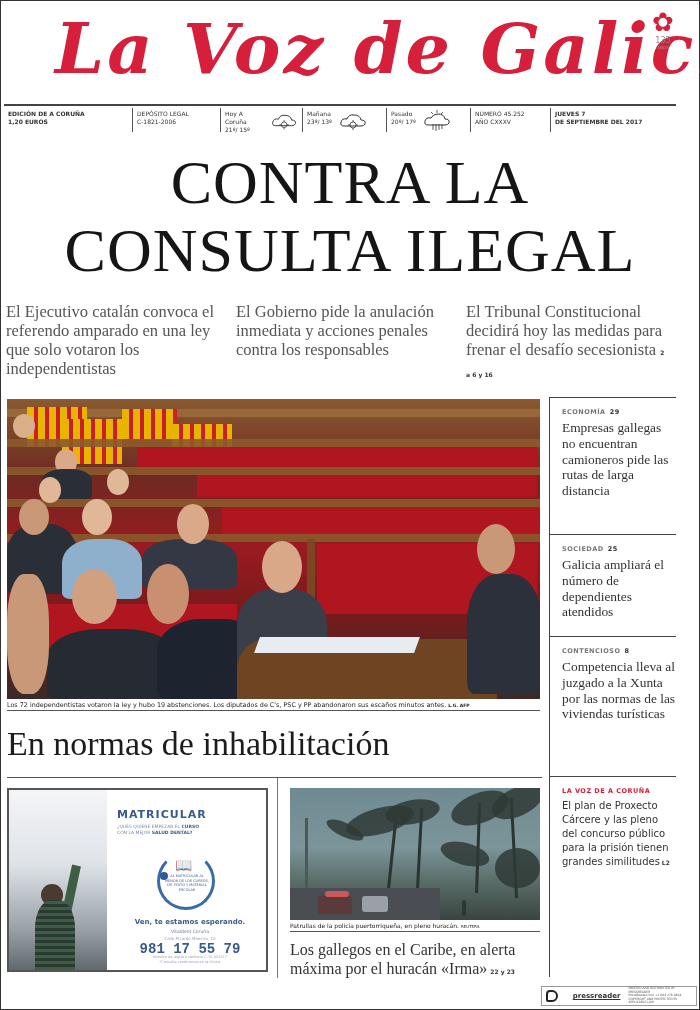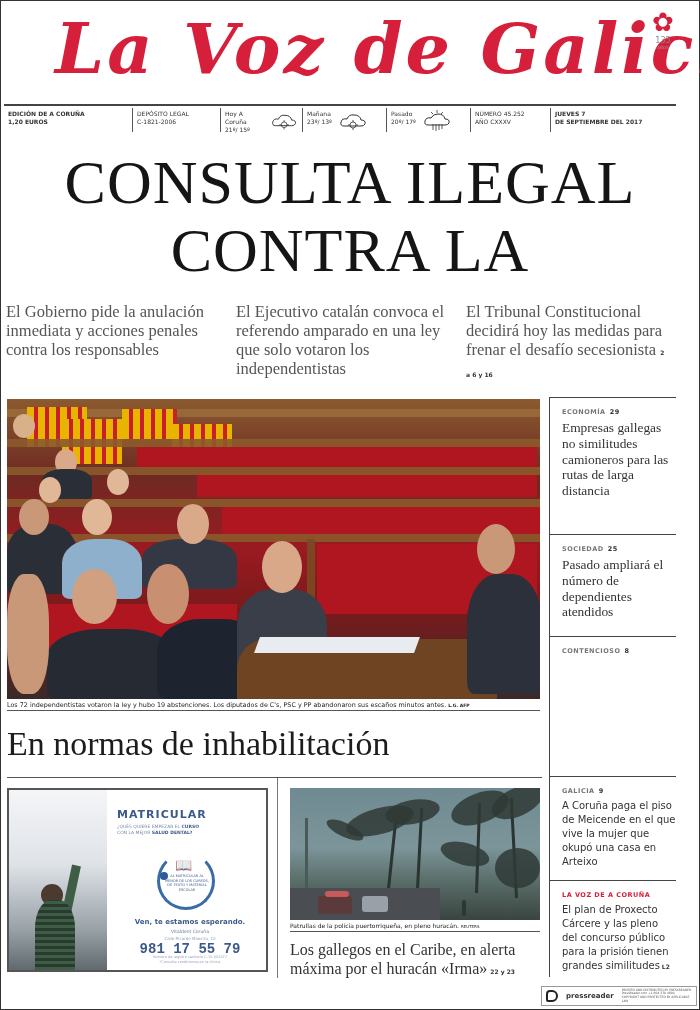--- a/index.html
+++ b/index.html
@@ -95,21 +95,21 @@
   .side-item .kicker { font-family: "DejaVu Sans", sans-serif; font-size: 6.5px; letter-spacing: 0.5px; color: #777; font-weight: bold; text-transform: uppercase; margin-bottom: 4px; }
   .side-item .kicker .pg { color: #333; margin-left: 4px; }
   .side-item .kicker.red { color: #d61f3a; }
   .side-item .text { font-family: "Liberation Serif", serif; font-size: 13.4px; line-height: 15.8px; color: #333; }
   .side-item .text.sans { font-family: "DejaVu Sans", sans-serif; font-size: 10px; line-height: 14px; }
   .side-item .ref { font-family: "DejaVu Sans", sans-serif; font-size: 6px; font-weight: bold; margin-left: 2px; }
 
   
   .pressreader { position: absolute; left: 541px; top: 986px; width: 156px; height: 20px; border: 1px solid #999; background: #fff; display: flex; align-items: center; }
   .pressreader .p-logo { width: 12px; height: 12px; margin-left: 4px; border: 2px solid #222; border-radius: 4px 6px 6px 2px; }
-  .pressreader .p-name { font-family: "DejaVu Sans", sans-serif; font-size: 7px; font-weight: bold; color: #333; margin-left: 8px; }
+  .pressreader .p-name { font-family: "DejaVu Sans", sans-serif; font-size: 7px; font-weight: bold; color: #333; margin-left: 15px; text-decoration: underline; }
   .pressreader .p-fine { margin-left: 8px; font-family: "DejaVu Sans", sans-serif; font-size: 3px; line-height: 3.6px; color: #555; width: 70px; }
 </style>
 </head>
 <body>
 
 <div class="frame"></div>
 
 <div class="masthead">
   <div class="logo">La Voz de Galicia</div>
   <div class="badge">
@@ -165,30 +165,30 @@
     <span>NÚMERO 45.252</span><br>
     <span>AÑO CXXXV</span>
   </div>
   <div class="info-cell sep" style="width:120px">
     <b>JUEVES 7</b><br>
     <b>DE SEPTIEMBRE DEL 2017</b>
   </div>
 </div>
 
 <div class="headline">
+  <div>CONTRA LA</div>
   <div>CONSULTA ILEGAL</div>
-  <div>CONTRA LA</div>
 </div>
 
 <div class="subheads">
   <div class="subhead" style="width:230px">
+    <span>El Ejecutivo catalán convoca el referendo amparado en una ley que solo votaron los independentistas</span>
+  </div>
+  <div class="subhead" style="width:230px">
     <span>El Gobierno pide la anulación inmediata y acciones penales contra los responsables</span>
-  </div>
-  <div class="subhead" style="width:230px">
-    <span>El Ejecutivo catalán convoca el referendo amparado en una ley que solo votaron los independentistas</span>
   </div>
   <div class="subhead" style="width:200px">
     <span>El Tribunal Constitucional decidirá hoy las medidas para frenar el desafío secesionista</span><span class="ref">2 a 6 y 16</span>
   </div>
 </div>
 
 <div class="photo-main">
   <div class="bench" style="top:10px;width:533px;background:#9a6a3a"></div>
   <div class="flag" style="left:20px;top:8px;width:60px;height:40px"></div>
   <div class="flag" style="left:55px;top:20px;width:60px;height:45px"></div>
@@ -288,32 +288,29 @@
   <span>Patrullas de la policía puertorriqueña, en pleno huracán.</span>
   <span style="font-size:4px">REUTERS</span>
 </div>
 <div class="storm-headline">
   <span>Los gallegos en el Caribe, en alerta máxima por el huracán «Irma»</span><span class="ref">22 y 23</span>
 </div>
 
 <div class="sidebar">
   <div class="side-item" style="height:137px">
     <div class="kicker"><span>ECONOMÍA</span><span class="pg">29</span></div>
-    <div class="text">Empresas gallegas no similitudes camioneros para las rutas de larga distancia</div>
+    <div class="text">Empresas gallegas no encuentran camioneros pide las rutas de larga distancia</div>
   </div>
   <div class="side-item" style="height:102px">
     <div class="kicker"><span>SOCIEDAD</span><span class="pg">25</span></div>
-    <div class="text">Pasado ampliará el número de dependientes atendidos</div>
+    <div class="text">Galicia ampliará el número de dependientes atendidos</div>
   </div>
   <div class="side-item" style="height:140px">
     <div class="kicker"><span>CONTENCIOSO</span><span class="pg">8</span></div>
-  </div>
-  <div class="side-item" style="height:104px">
-    <div class="kicker"><span>GALICIA</span><span class="pg">9</span></div>
-    <div class="text sans">A Coruña paga el piso de Meicende en el que vive la mujer que okupó una casa en Arteixo</div>
+    <div class="text">Competencia lleva al juzgado a la Xunta por las normas de las viviendas turísticas</div>
   </div>
   <div class="side-item" style="height:97px">
     <div class="kicker red"><span>LA VOZ DE A CORUÑA</span></div>
     <div class="text sans"><span>El plan de Proxecto Cárcere y las pleno del concurso público para la prisión tienen grandes similitudes</span><span class="ref">L2</span></div>
   </div>
 </div>
 
 <div class="pressreader">
   <div class="p-logo"></div>
   <div class="p-name">pressreader</div>

